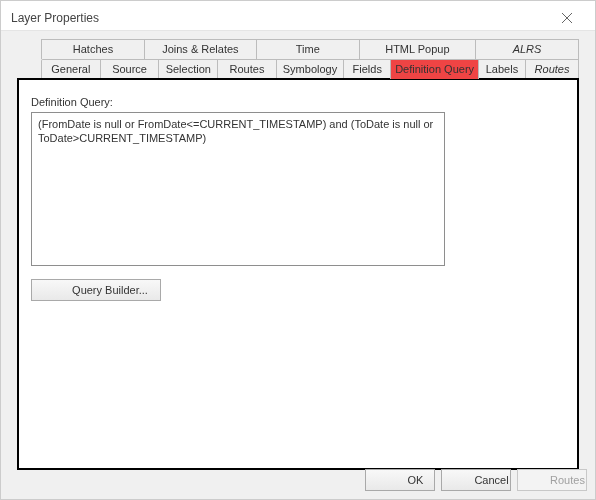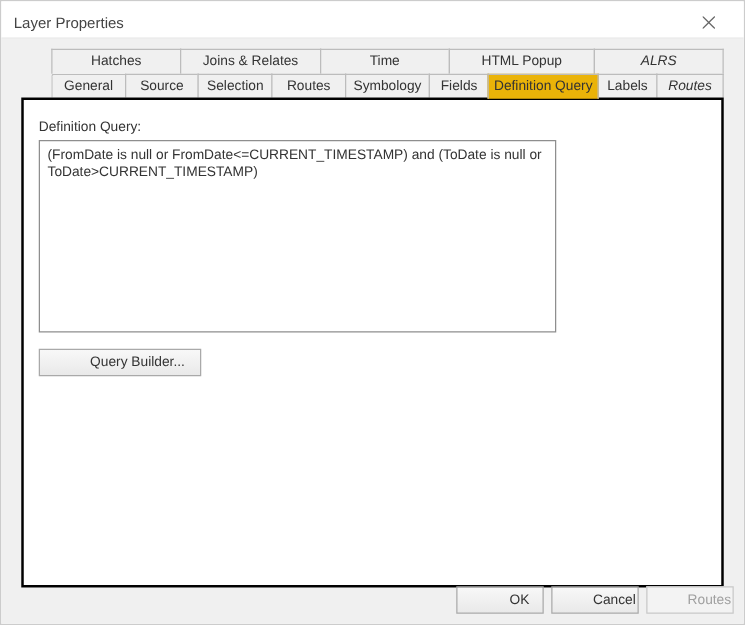--- a/index.html
+++ b/index.html
@@ -58,21 +58,21 @@
     text-align: center;
     font-size: 11px;
     color: #333;
     height: 20px;
     line-height: 19px;
     cursor: default;
     flex: 1 1 0;
     margin-right: -1px;
   }
   .tab.active {
-    background: #eab308;
+    background: #ef4444;
     position: relative;
     z-index: 2;
   }
   .tab-row.row2 .tab:first-child { border-top-left-radius: 2px; }
   .tab-row .tab:last-child { margin-right: 0; font-style: italic; }
 
   .tab-panel {
     background: #fff;
     border: 2px solid #000000;
     margin: 0 8px;

